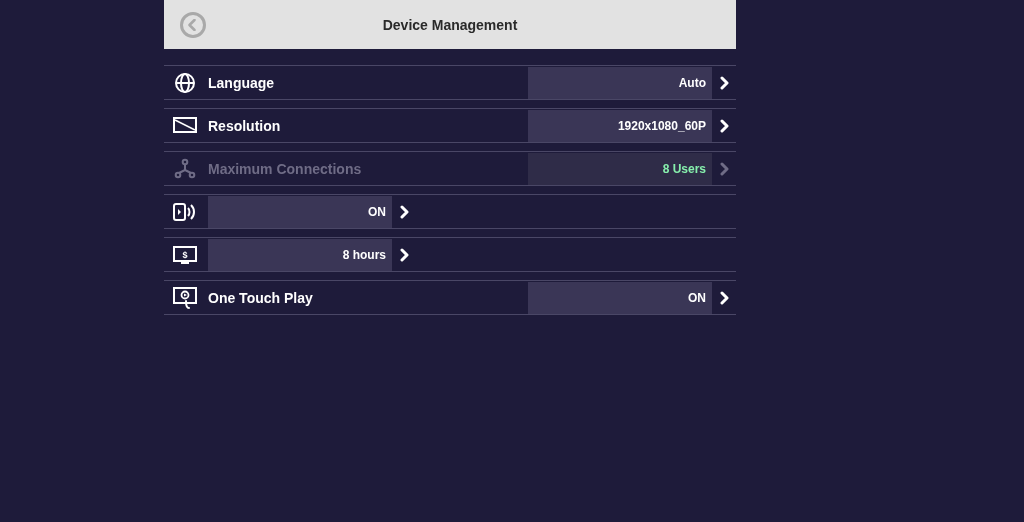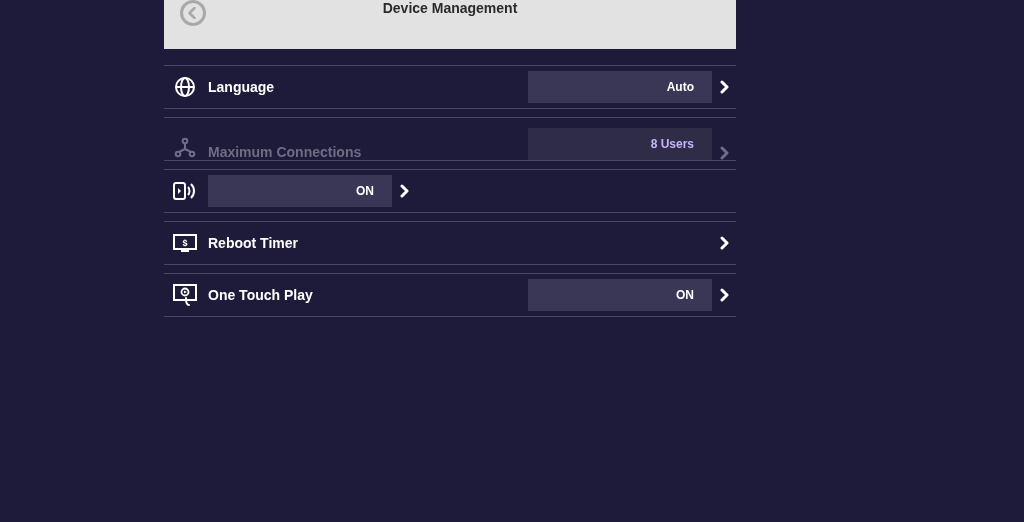--- a/index.html
+++ b/index.html
@@ -11,20 +11,21 @@
       overflow: hidden;
     }
     .container {
       width: 572px;
       margin-left: 164px;
     }
     .header {
       background: #e2e2e2;
       height: 49px;
       display: flex;
+      align-items: center;
       padding: 0 16px;
       position: relative;
     }
     .back-btn {
       width: 26px;
       height: 26px;
       border-radius: 50%;
       border: 3px solid #a9a9a9;
       display: flex;
       align-items: center;
@@ -39,31 +40,30 @@
       font-weight: bold;
       color: #2a2a2a;
       font-size: 14px;
     }
     .list {
       padding-top: 8px;
     }
     .row {
       display: flex;
       align-items: center;
-      height: 44px;
+      height: 35px;
       border-bottom: 1px solid #4a4766;
       border-top: 1px solid #4a4766;
       margin-top: 8px;
       color: #fff;
       cursor: pointer;
     }
     .row.disabled {
       color: #6f6c86;
       cursor: default;
-      align-items: flex-end;
     }
     .row-icon {
       width: 26px;
       height: 24px;
       margin-left: 8px;
       margin-right: 10px;
       display: flex;
       align-items: center;
       justify-content: center;
       flex-shrink: 0;
@@ -73,28 +73,28 @@
       font-size: 14px;
       flex: 1 1 auto;
     }
     .row-value-box {
       background: #3a3656;
       height: 32px;
       width: 184px;
       display: flex;
       align-items: center;
       justify-content: flex-end;
-      padding-right: 18px;
+      padding-right: 6px;
       font-weight: bold;
       font-size: 12px;
       color: #fff;
     }
     .row.disabled .row-value-box {
       background: #2f2c48;
-      color: #c4b5fd;
+      color: #86efac;
     }
     .chevron {
       width: 24px;
       display: flex;
       align-items: center;
       justify-content: center;
       flex-shrink: 0;
     }
     .chevron svg { display: block; }
     .row.disabled .chevron svg path { stroke: #6f6c86; }
@@ -124,20 +124,35 @@
       </div>
       <div class="row-label">Language</div>
       <div class="row-value-box">Auto</div>
       <div class="chevron">
         <svg width="10" height="14" viewBox="0 0 10 14">
             <path d="M3 2 L8 7 L3 12" fill="none" stroke="#fff" stroke-width="3" stroke-linecap="round" stroke-linejoin="round"></path>
           </svg>
       </div>
     </div>
 
+    <div class="row">
+      <div class="row-icon">
+        <svg width="24" height="18" viewBox="0 0 24 18">
+          <rect x="1" y="1" width="22" height="14" fill="none" stroke="#fff" stroke-width="2"></rect>
+          <line x1="2" y1="3" x2="22" y2="13" stroke="#fff" stroke-width="1.5"></line>
+        </svg>
+      </div>
+      <div class="row-label">Resolution</div>
+      <div class="row-value-box">1920x1080_60P</div>
+      <div class="chevron">
+        <svg width="10" height="14" viewBox="0 0 10 14">
+            <path d="M3 2 L8 7 L3 12" fill="none" stroke="#fff" stroke-width="3" stroke-linecap="round" stroke-linejoin="round"></path>
+          </svg>
+      </div>
+    </div>
 
     <div class="row disabled">
       <div class="row-icon">
         <svg width="22" height="22" viewBox="0 0 22 22">
           <circle cx="11" cy="4" r="2.3" fill="none" stroke="#6f6c86" stroke-width="2"></circle>
           <circle cx="4" cy="17" r="2.3" fill="none" stroke="#6f6c86" stroke-width="2"></circle>
           <circle cx="18" cy="17" r="2.3" fill="none" stroke="#6f6c86" stroke-width="2"></circle>
           <path d="M11 6 L11 12 M11 12 L5 15 M11 12 L17 15" fill="none" stroke="#6f6c86" stroke-width="2"></path>
         </svg>
       </div>
@@ -169,21 +184,21 @@
 
 
     <div class="row">
       <div class="row-icon">
         <svg width="24" height="20" viewBox="0 0 24 20">
           <rect x="1" y="2" width="22" height="14" fill="none" stroke="#fff" stroke-width="2"></rect>
           <line x1="8" y1="18" x2="16" y2="18" stroke="#fff" stroke-width="2"></line>
           <text x="12" y="13" text-anchor="middle" font-size="9" font-weight="bold" fill="#fff" font-family="Arial">$</text>
         </svg>
       </div>
-      <div class="row-label">Reboot Timer</div>
+      <div class="row-value-box">8 hours</div>
       <div class="chevron">
         <svg width="10" height="14" viewBox="0 0 10 14">
             <path d="M3 2 L8 7 L3 12" fill="none" stroke="#fff" stroke-width="3" stroke-linecap="round" stroke-linejoin="round"></path>
           </svg>
       </div>
     </div>
 
     <div class="row">
       <div class="row-icon">
         <svg width="24" height="22" viewBox="0 0 24 22">

